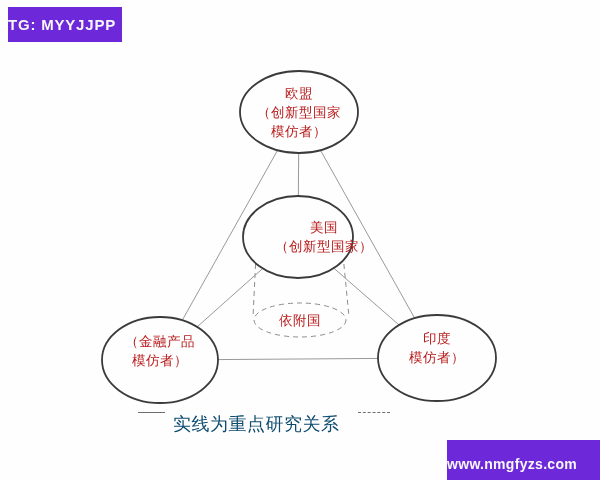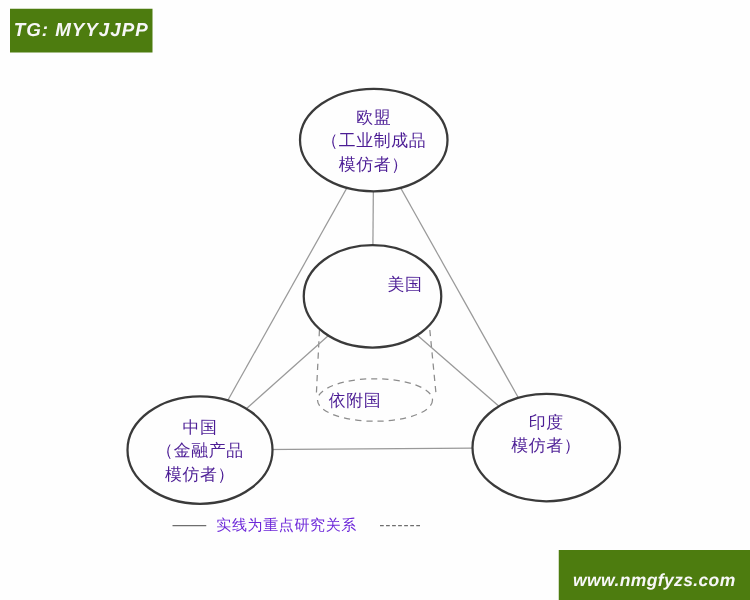--- a/index.html
+++ b/index.html
@@ -12,54 +12,54 @@
   }
   .stage { position: absolute; inset: 0; width: 600px; height: 480px; }
   svg.diagram { position: absolute; left: 0; top: 0; }
 
   
   .node-label {
     position: absolute;
     text-align: center;
     font-size: 13.5px;
     line-height: 19px;
-    color: #4c1d95;
+    color: #b91c1c;
     letter-spacing: 0.5px;
     white-space: nowrap;
     transform: translateX(-50%);
   }
   .node-label div { white-space: nowrap; }
 
   
   .legend {
     position: absolute;
     left: 138px; top: 412px;
-    display: flex; align-items: center;
-    font-size: 12px; color: #6d28d9;
+    display: flex; align-items: flex-start;
+    font-size: 18px; color: #0c4a6e;
     letter-spacing: 0.5px;
   }
   .legend .sample-solid {
     display: inline-block; width: 27px; height: 0;
     border-top: 1.3px solid #6e6e6e; margin-right: 8px;
   }
   .legend .sample-dashed {
     display: inline-block; width: 32px; height: 0;
     border-top: 1.3px dashed #6e6e6e;
     margin-left: 18px; margin-right: 7px;
   }
 
   
   .badge {
     position: absolute;
-    background: #4d7c0f;
+    background: #6d28d9;
     color: #f7f7f7;
     font-family: "Liberation Sans", "DejaVu Sans", sans-serif;
     font-weight: bold;
     letter-spacing: 0.8px;
-    display: flex; align-items: center; justify-content: center; font-style: italic;
+    display: flex; align-items: center; justify-content: flex-start;
   }
   .badge-tl { left: 8px; top: 7px; width: 114px; height: 35px; font-size: 15px; }
   .badge-br { right: 0; top: 440px; width: 153px; height: 48px; font-size: 14px; letter-spacing: 0.3px; }
 </style>
 </head>
 <body>
 
 <div class="stage">
 
   <svg class="diagram" width="600" height="480" viewBox="0 0 600 480">
@@ -77,34 +77,34 @@
     <ellipse cx="300" cy="320" rx="46" ry="17" fill="#fefefe" stroke="#8c8c8c" stroke-width="1" stroke-dasharray="5,4"></ellipse>
 
     <ellipse cx="299" cy="112" rx="59" ry="41" fill="#fefefe" stroke="#3a3a3a" stroke-width="1.8"></ellipse>
     <ellipse cx="298" cy="237" rx="55" ry="41" fill="#fefefe" stroke="#3a3a3a" stroke-width="1.8"></ellipse>
     <ellipse cx="160" cy="360" rx="58" ry="43" fill="#fefefe" stroke="#3a3a3a" stroke-width="1.8"></ellipse>
     <ellipse cx="437" cy="358" rx="59" ry="43" fill="#fefefe" stroke="#3a3a3a" stroke-width="1.8"></ellipse>
   </svg>
 
   <div class="node-label" style="left:299px; top:84px;">
     <div>欧盟</div>
-    <div>（工业制成品</div>
+    <div>（创新型国家</div>
     <div>模仿者）</div>
   </div>
 
   <div class="node-label" style="left:298px; top:218px;margin-left:26px;">
     <div>美国</div>
+    <div>（创新型国家）</div>
   </div>
 
-  <div class="node-label" style="left:284px; top:311px;">
+  <div class="node-label" style="left:300px; top:311px;">
     <div>依附国</div>
   </div>
 
   <div class="node-label" style="left:160px; top:332px;">
-    <div>中国</div>
     <div>（金融产品</div>
     <div>模仿者）</div>
   </div>
 
   <div class="node-label" style="left:437px; top:330px;font-family:Liberation Mono, monospace;">
     <div>印度</div>
     <div>模仿者）</div>
   </div>
 
   <div class="legend">

